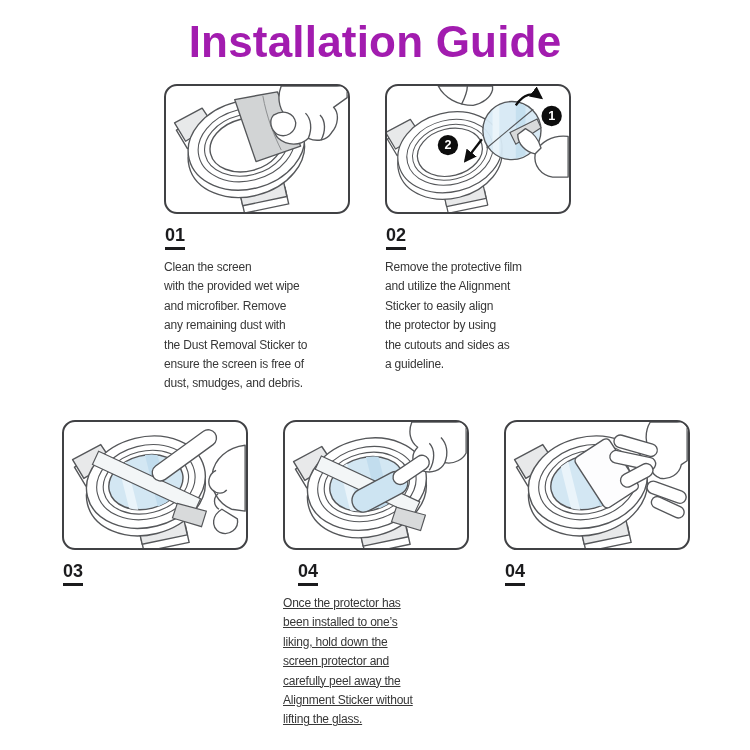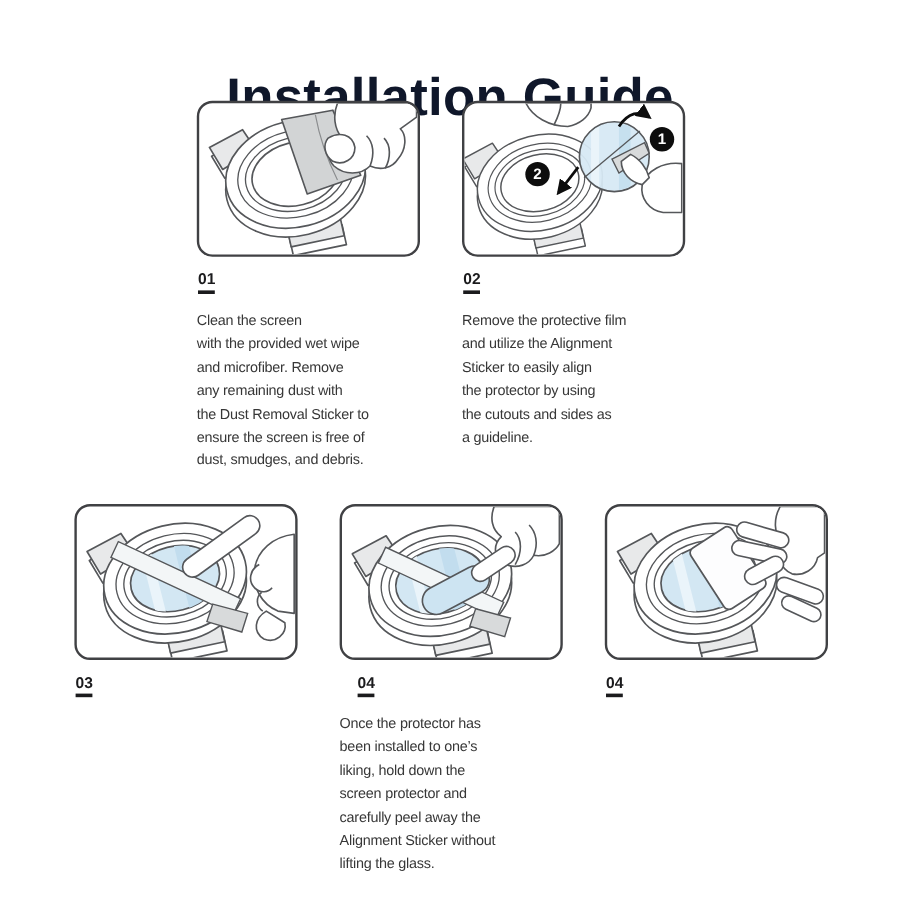--- a/index.html
+++ b/index.html
@@ -1,32 +1,32 @@
 <!DOCTYPE html>
 <html><head>
 <meta charset="utf-8">
 <style>
   html,body{margin:0;padding:0;background:#ffffff;}
   #page{position:relative;width:750px;height:750px;background:#ffffff;overflow:hidden;
         font-family:"Liberation Sans",sans-serif;}
   .title{position:absolute;left:0;right:0;top:16px;text-align:center;
-         font-size:44px;font-weight:700;color:#0f172a;letter-spacing:0.2px;line-height:52px;margin-top:40px;}
+         font-size:44px;font-weight:700;color:#a21caf;letter-spacing:0.2px;line-height:52px;}
   .panel{position:absolute;width:186px;height:130px;border:2.2px solid #404144;
          border-radius:13px;background:#fff;box-sizing:border-box;overflow:hidden;}
   .panel svg{display:block;width:100%;height:100%;}
   #p1{left:164px;top:84px;}  #p2{left:385px;top:84px;}
   #p3{left:62px;top:420px;}  #p4{left:283px;top:420px;}  #p5{left:504px;top:420px;}
-  .step-no{position:absolute;font-size:13px;font-weight:700;color:#1b1b1d;line-height:1.05;
+  .step-no{position:absolute;font-size:18px;font-weight:700;color:#1b1b1d;line-height:1.05;
            border-bottom:3px solid #1b1b1d;padding-bottom:2px;display:inline-block;}
   #n1{left:165px;top:226px;} #n2{left:386px;top:226px;}
   #n3{left:63px;top:562px;}  #n4{left:284px;top:562px;margin-left:14px;} #n5{left:505px;top:562px;}
   .step-text{position:absolute;width:225px;font-size:12px;line-height:19.4px;
              color:#373737;white-space:pre-line;letter-spacing:-0.2px;}
   #t1{left:164px;top:258px;} #t2{left:385px;top:258px;}
-  #t3{left:62px;top:594px;}  #t4{left:283px;top:594px;} #t5{left:504px;top:594px;width:235px;}
+  #t3{left:62px;top:594px;}  #t4{left:283px;top:594px;text-decoration:underline;} #t5{left:504px;top:594px;width:235px;}
   .badge-txt{fill:#ffffff;font-family:"Liberation Sans",sans-serif;font-size:13px;
              font-weight:700;text-anchor:middle;}
   .defs-svg{position:absolute;width:0;height:0;overflow:hidden;}
 </style>
 </head>
 <body>
 
 <div id="page">
 
   <svg class="defs-svg" aria-hidden="true">

